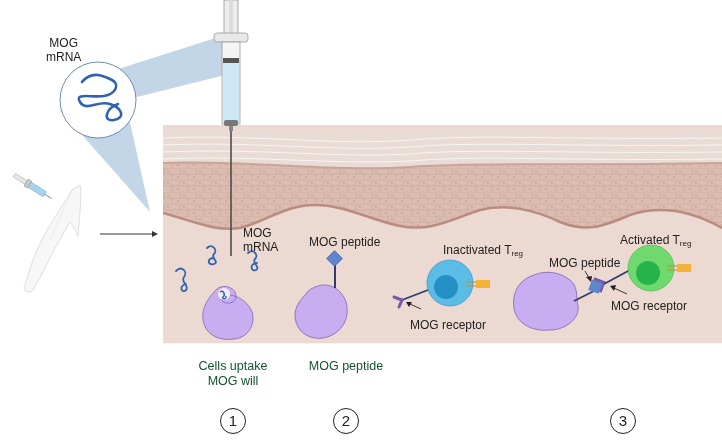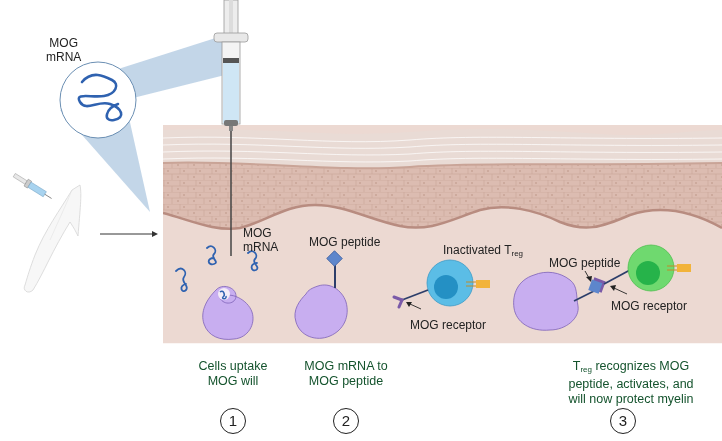--- a/index.html
+++ b/index.html
@@ -139,35 +139,30 @@
   </div>
 
   
   <div class="lbl" style="left:243px;top:226px;">
     <div>MOG</div>
     <div>mRNA</div>
   </div>
   <div class="lbl" style="left:309px;top:235px;">MOG peptide</div>
   <div class="lbl" style="left:407px;top:243px;margin-left:36px;"><span>Inactivated T</span><sub>reg</sub></div>
   <div class="lbl" style="left:410px;top:318px;">MOG receptor</div>
+  <div class="lbl" style="left:620px;top:233px;"><span>Activated T</span><sub>reg</sub></div>
   <div class="lbl" style="left:549px;top:256px;">MOG peptide</div>
   <div class="lbl" style="left:611px;top:299px;">MOG receptor</div>
 
   
   <div class="caption" style="left:178px;top:359px;width:110px;">
     <div>Cells uptake</div>
     <div>MOG will</div>
   </div>
   <div class="caption" style="left:286px;top:359px;width:120px;">
-    <div>MOG mRNA to</div>
     <div>MOG peptide</div>
-  </div>
-  <div class="caption" style="left:540px;top:359px;width:182px;">
-    <div><span>T</span><sub>reg</sub><span> recognizes MOG</span></div>
-    <div>peptide, activates, and</div>
-    <div>will now protect myelin</div>
   </div>
 
   
   <div class="step" style="left:220px;top:408px;">1</div>
   <div class="step" style="left:333px;top:408px;">2</div>
   <div class="step" style="left:610px;top:408px;">3</div>
 </div>
 
 </body></html>

